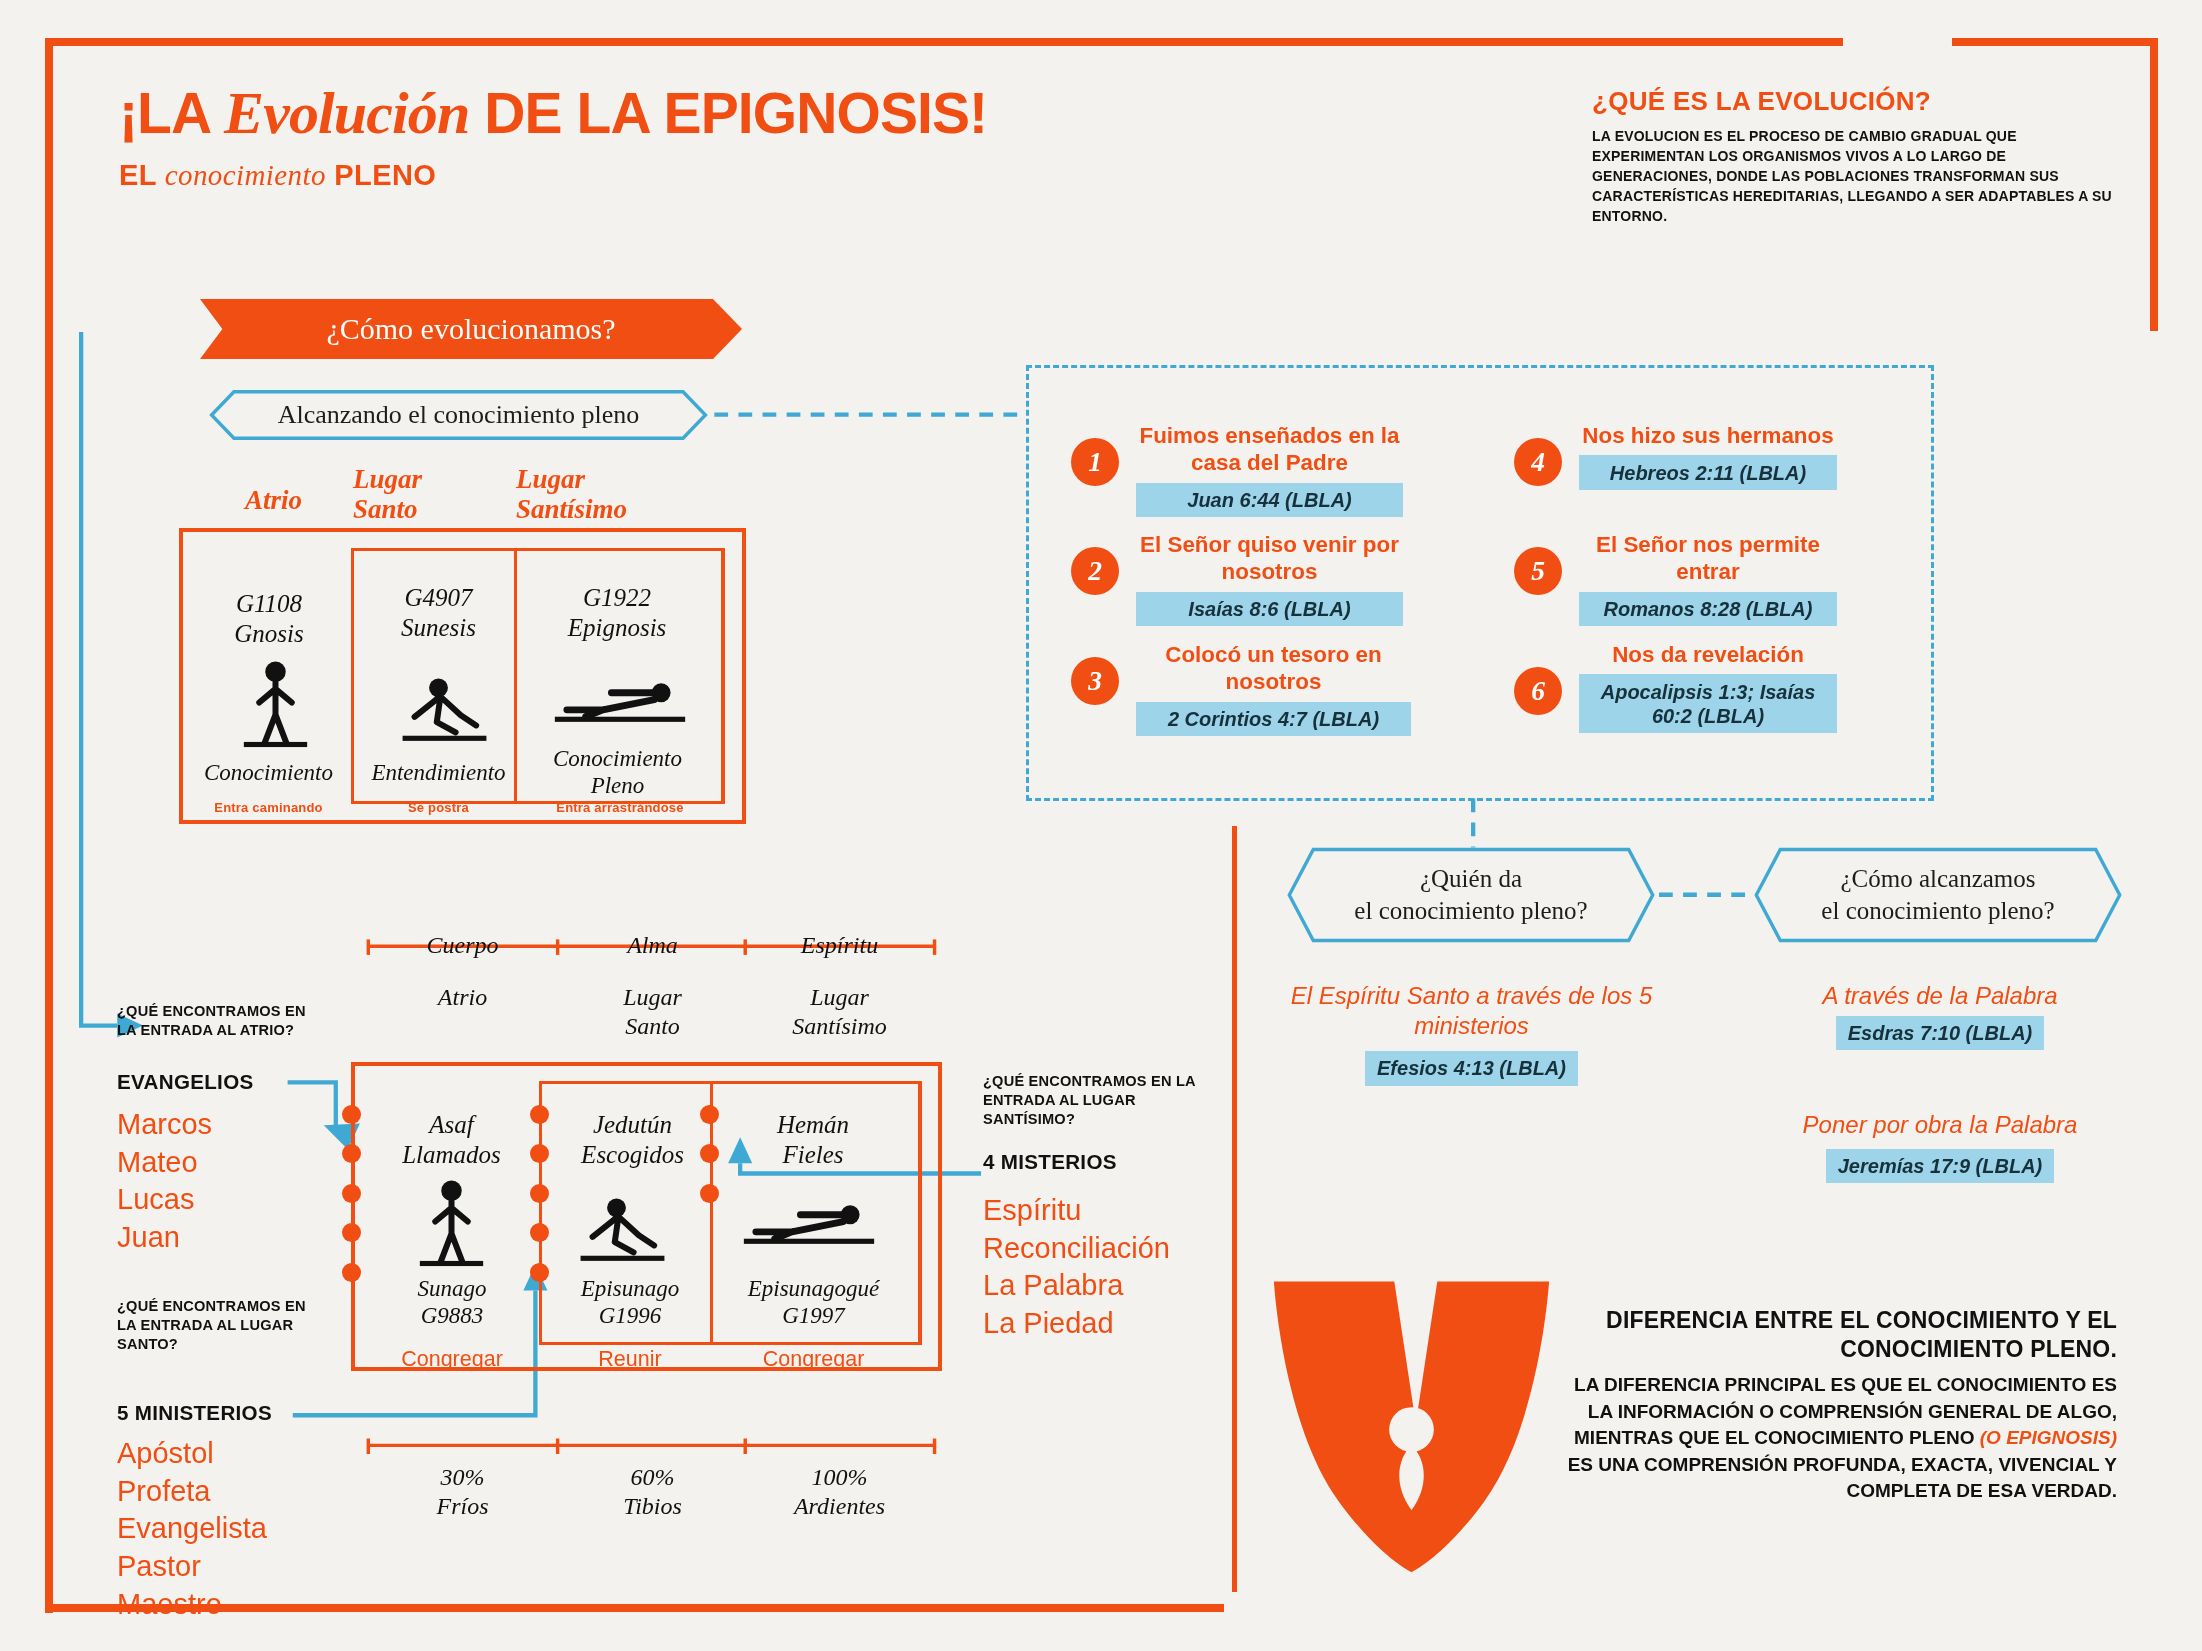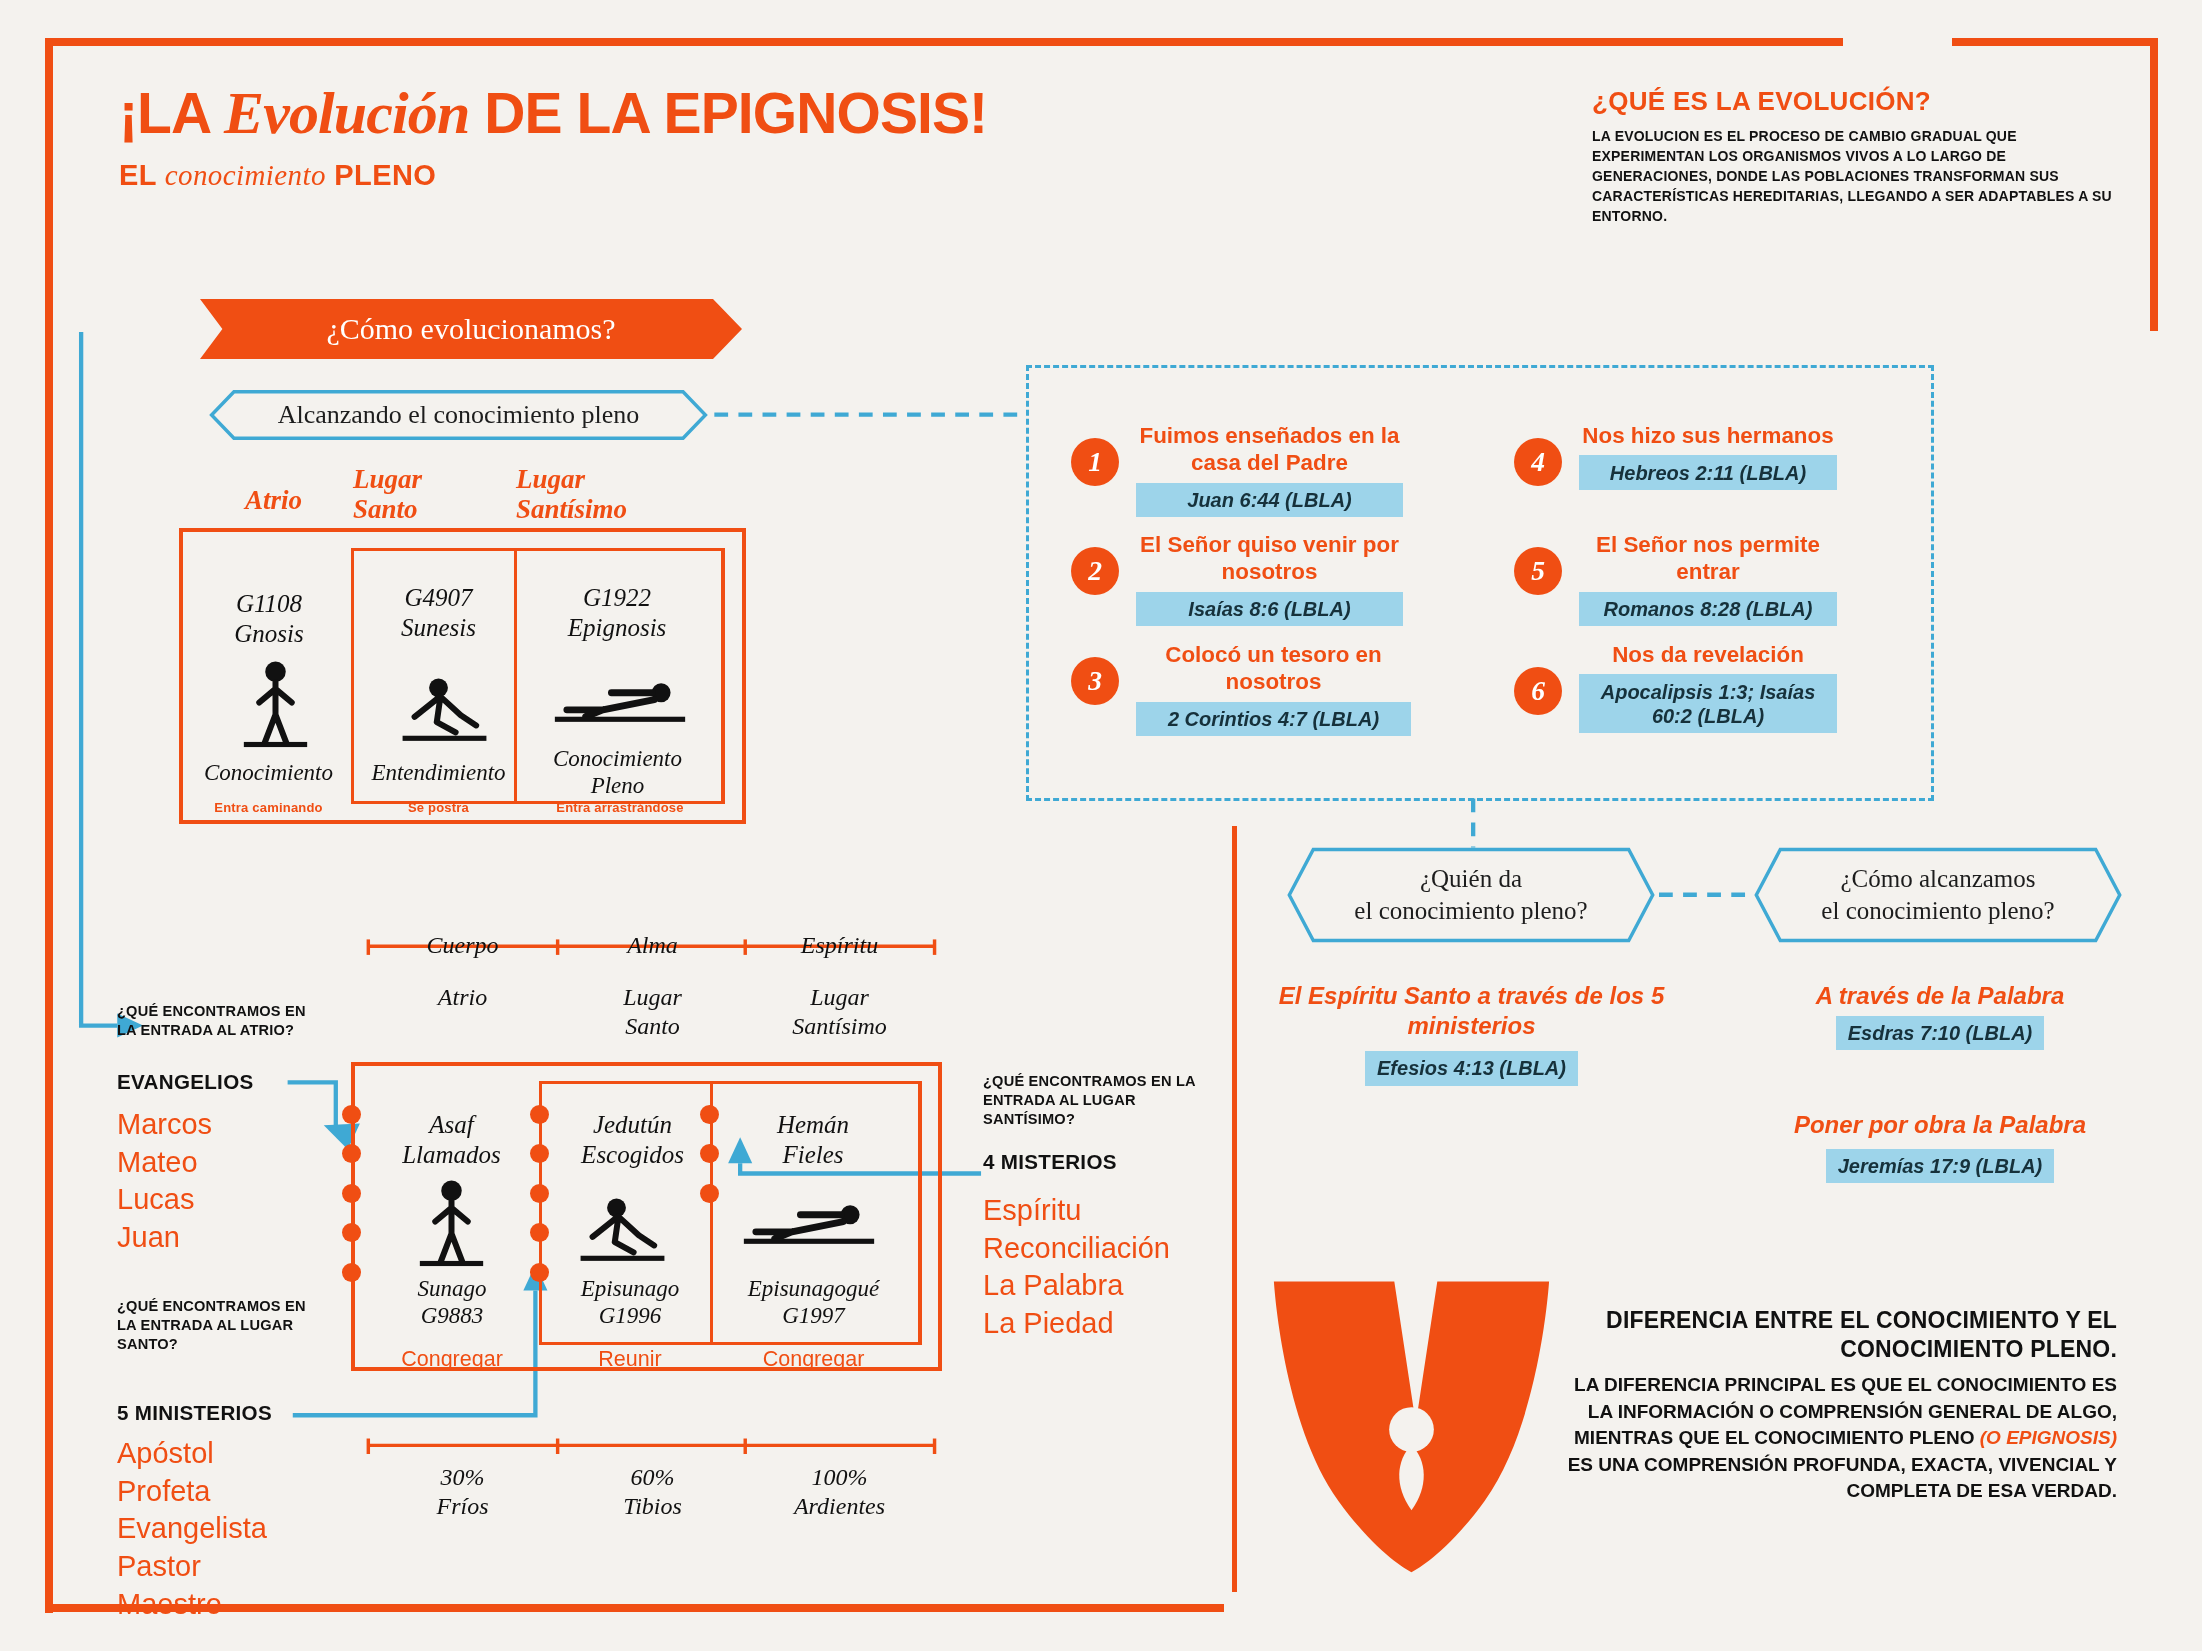--- a/index.html
+++ b/index.html
@@ -216,21 +216,21 @@
     font-weight: bold;
     text-align: center;
     padding: 5.2px 12px;
     line-height: 1.2;
   }
 
   
   .rightcol { position: absolute; text-align: center; }
   .rc-title {
     font-size: 24px;
-    font-weight: bold;
+    font-weight: normal;
     font-style: italic;
     color: #f04e13;
     line-height: 1.25;
   }
   .brace-label {
     position: absolute;
     font-family: "Liberation Serif", serif;
     font-style: italic;
     font-size: 24px;
     text-align: center;

